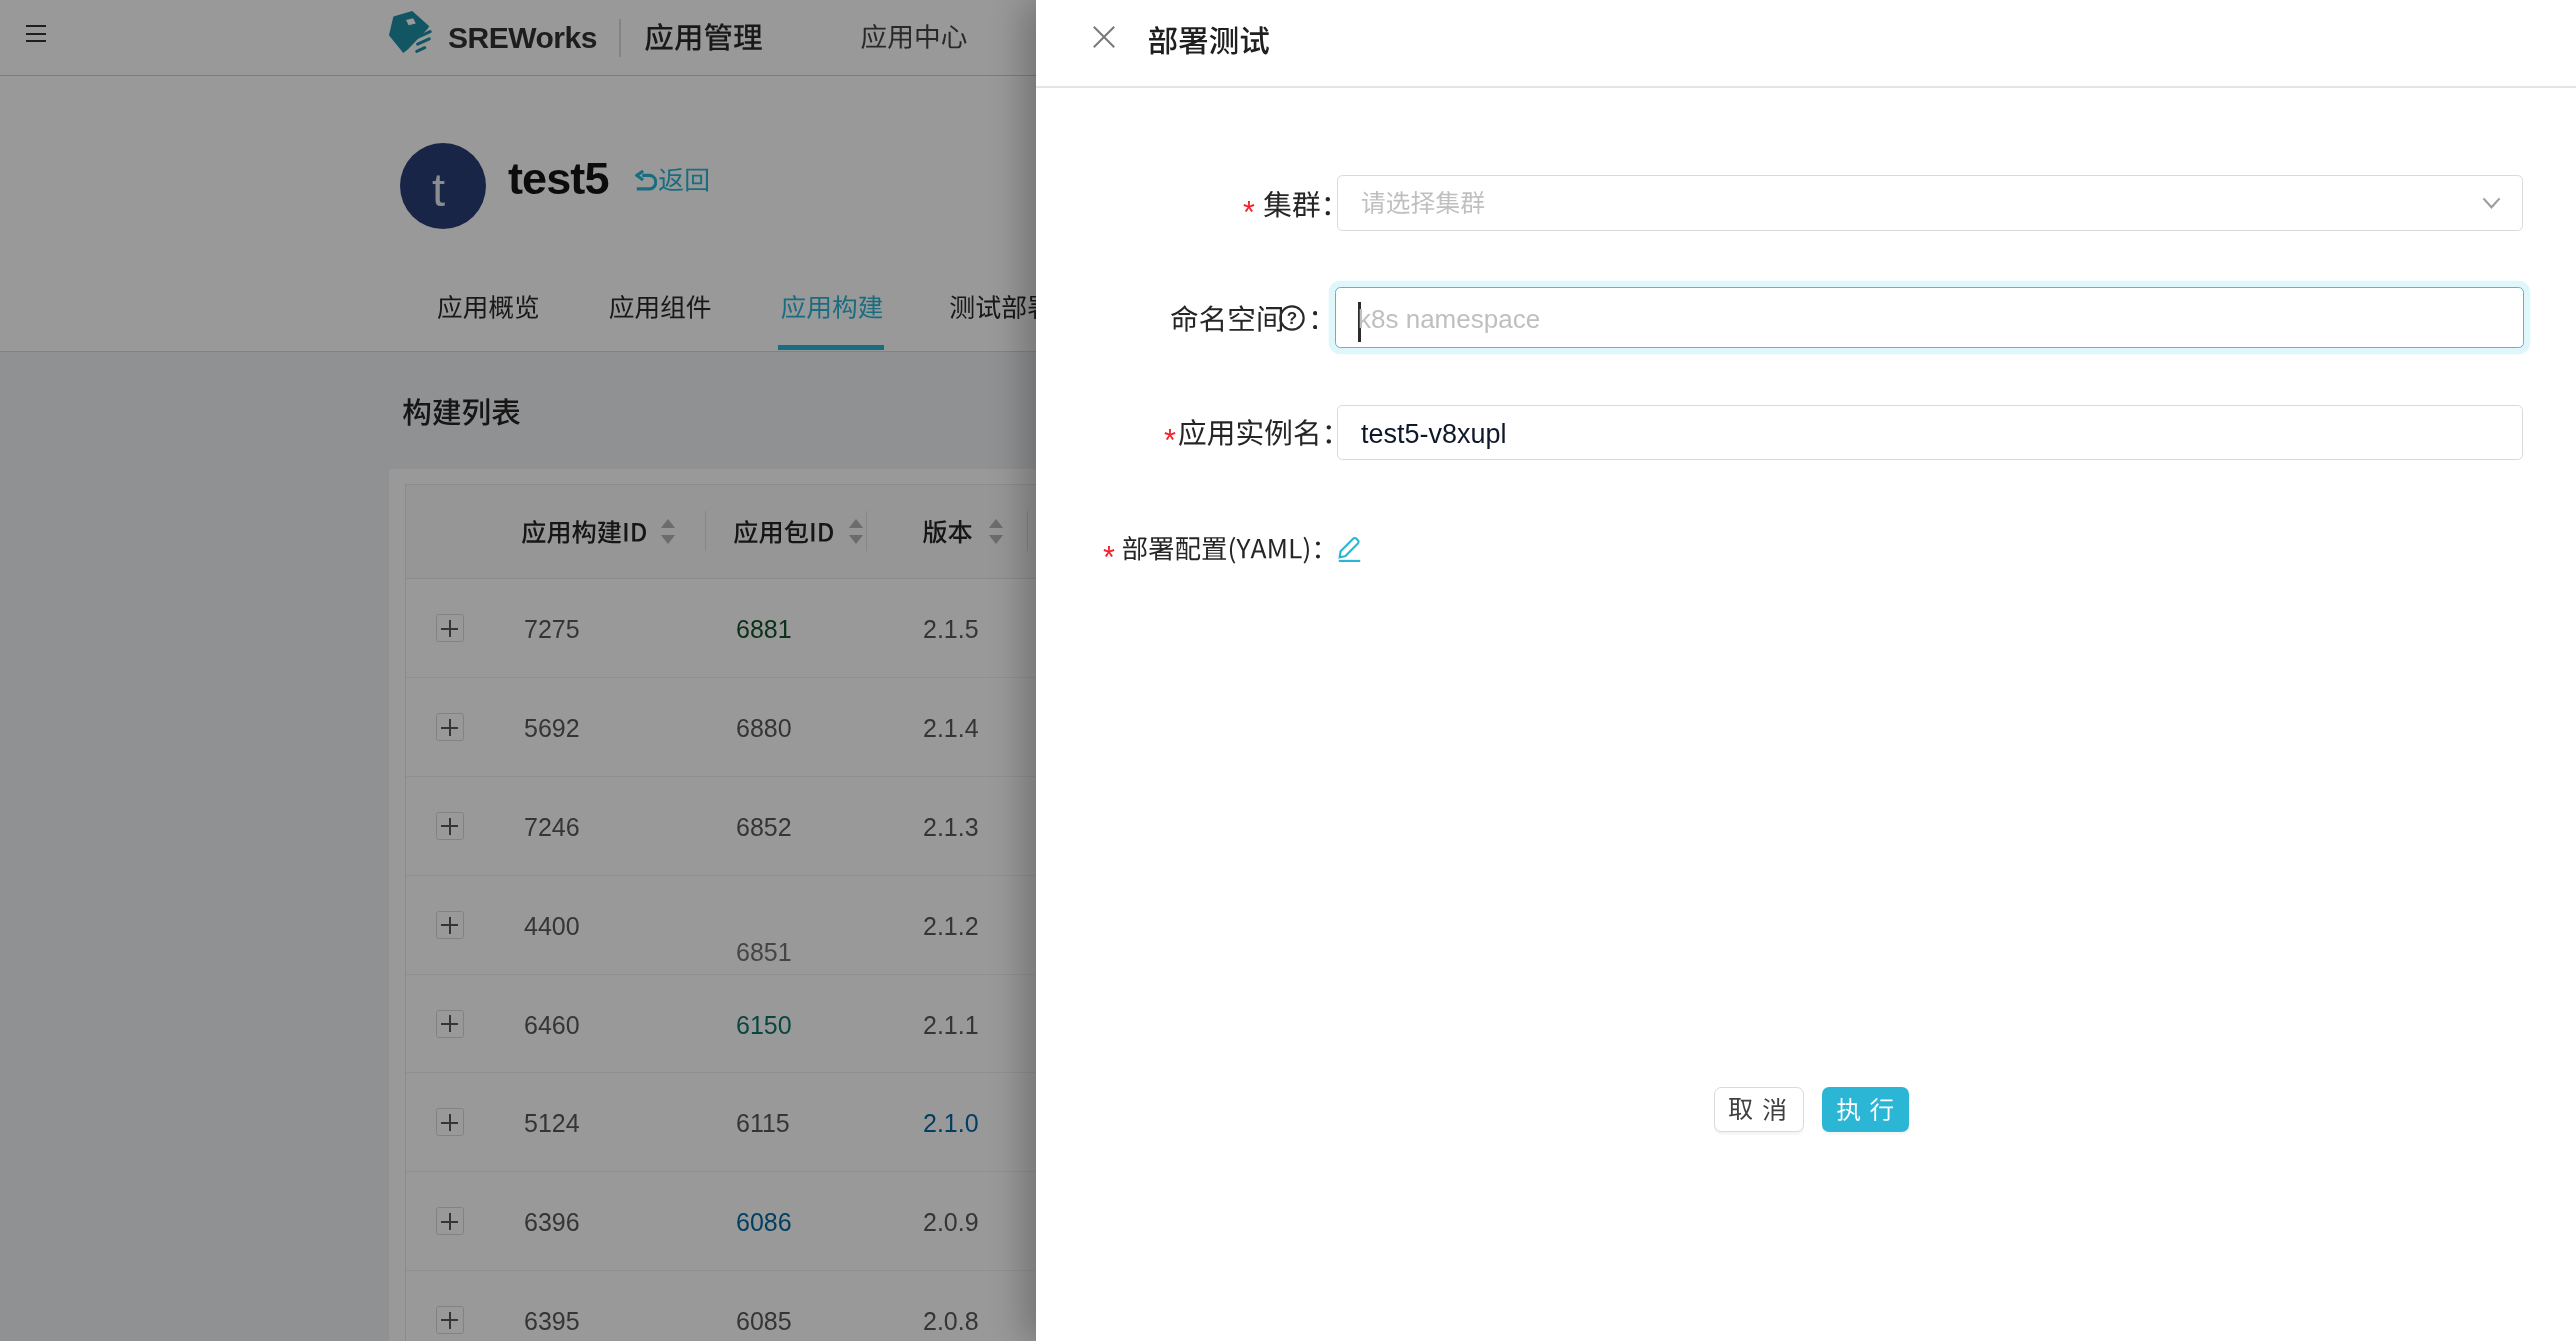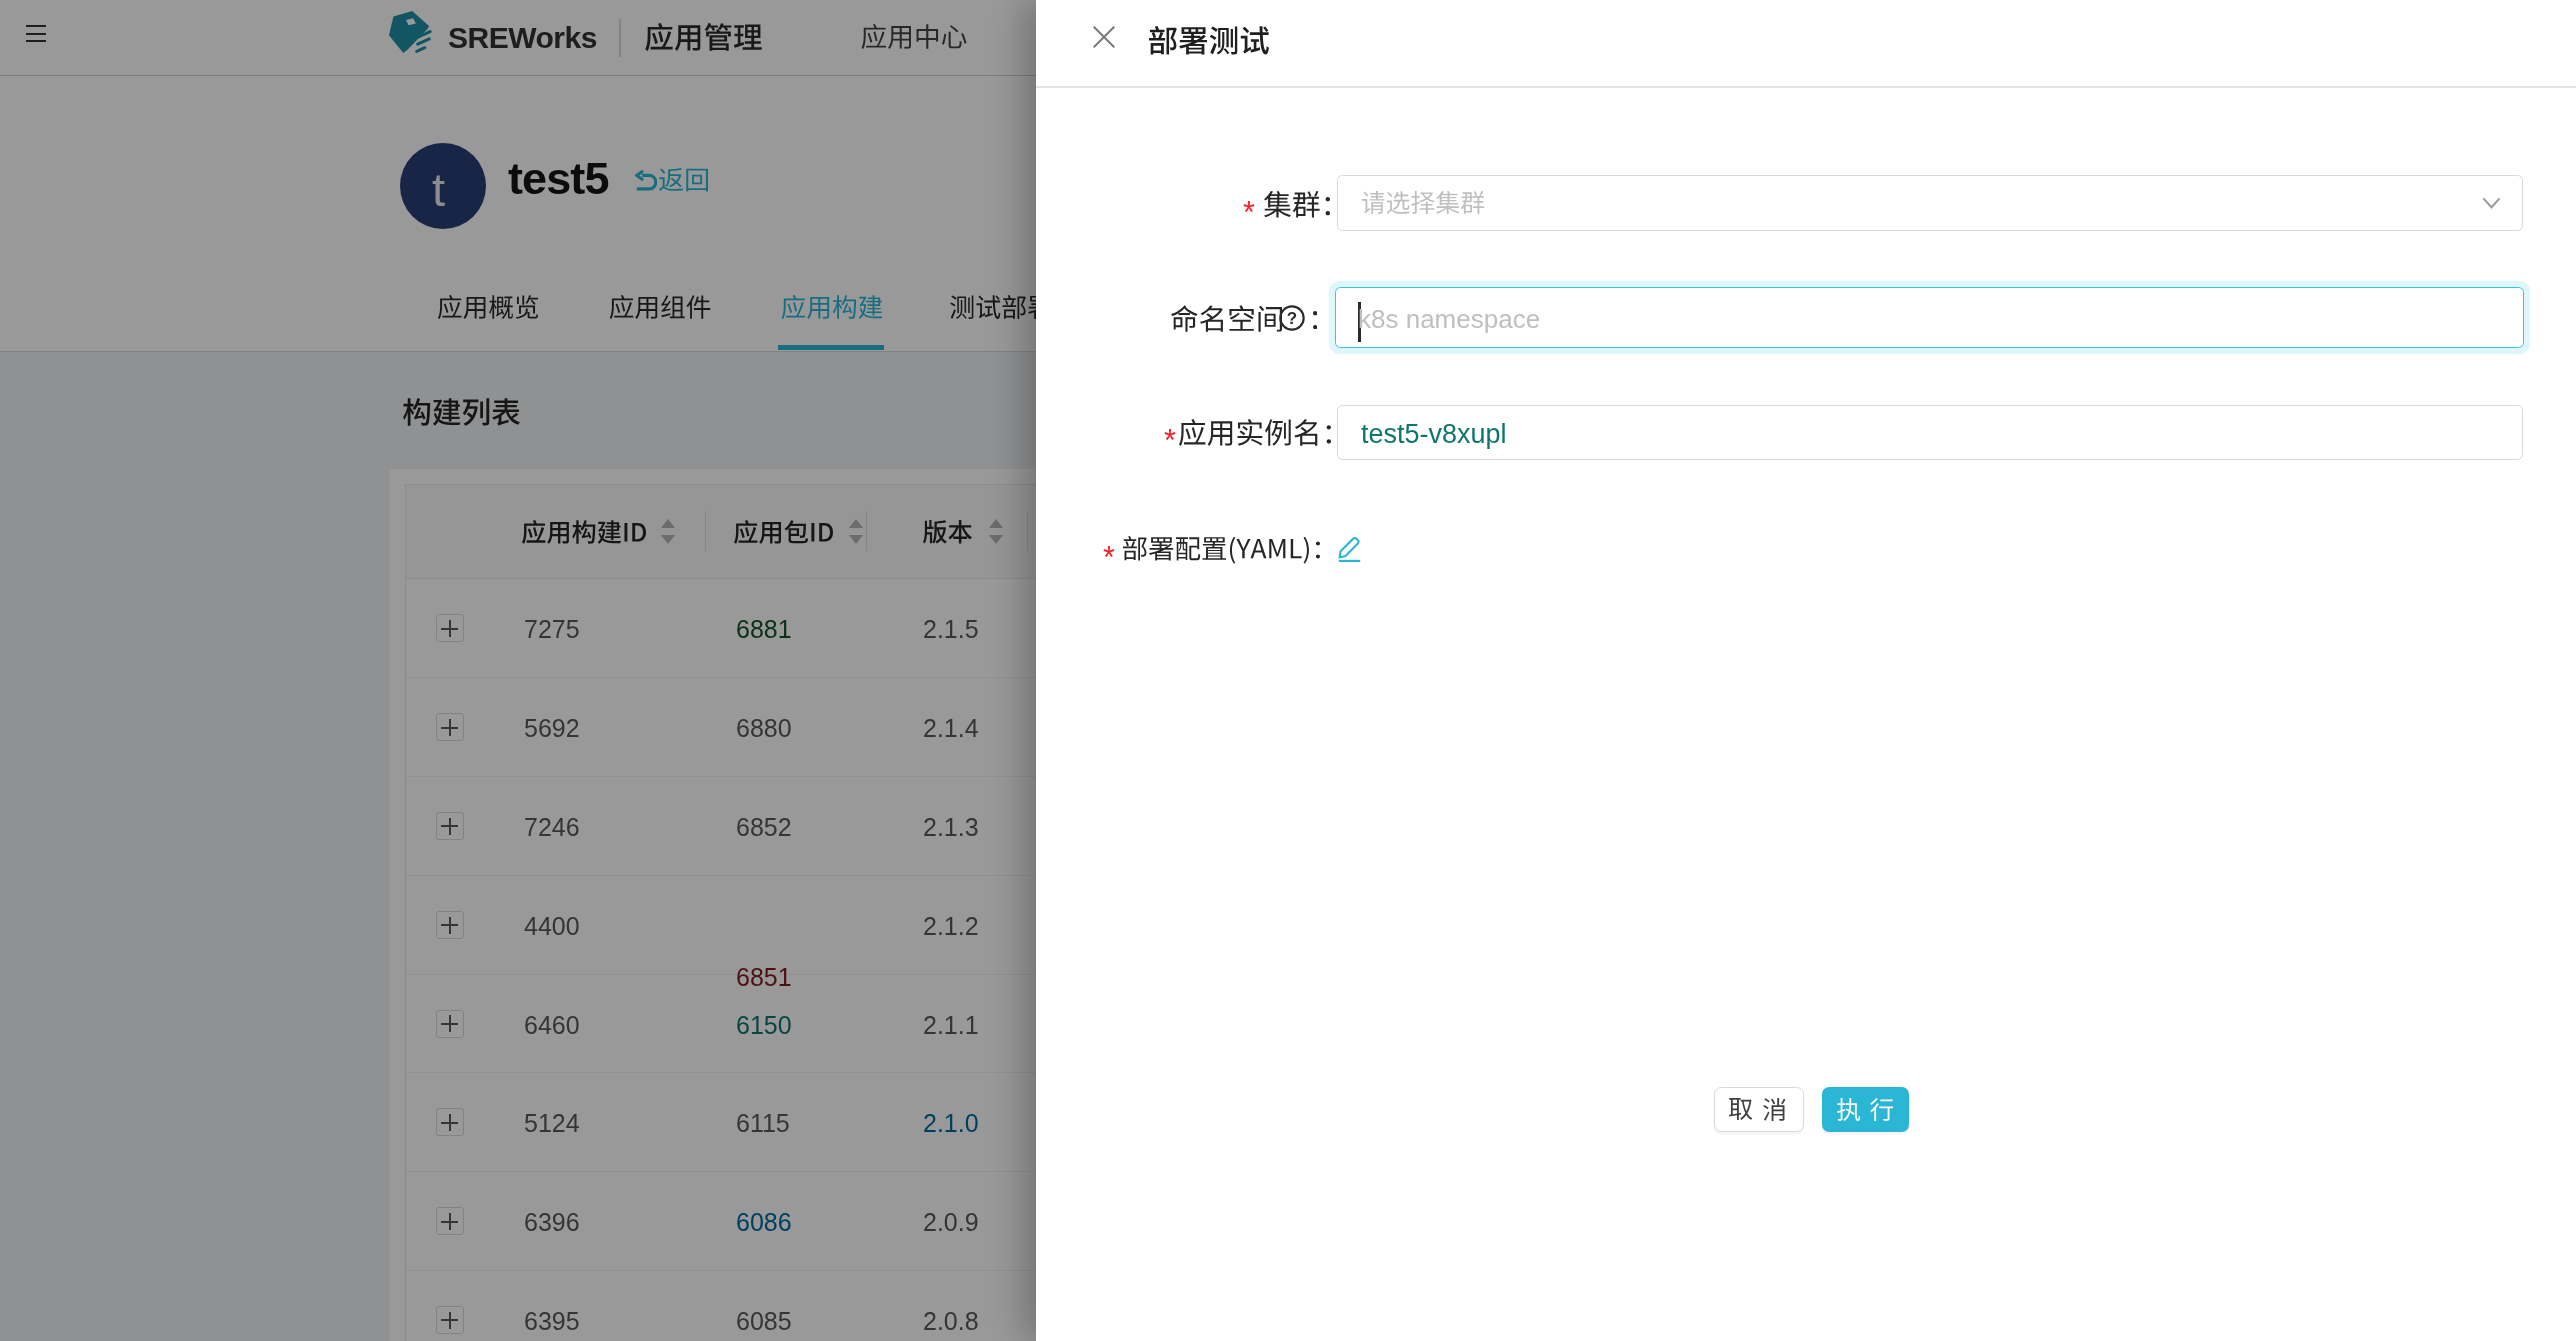--- a/index.html
+++ b/index.html
@@ -98,21 +98,21 @@
 <div class="abs" style="left:441px;top:825px;width:17px;height:1.8px;background:#595959"></div>
 <div class="abs" style="left:449px;top:818px;width:1.8px;height:17px;background:#595959"></div>
 <div style="position:absolute;left:524px;top:815px;font:400 25px 'Liberation Sans',sans-serif;line-height:25px;color:#595959;white-space:nowrap">7246</div>
 <div style="position:absolute;left:736px;top:815px;font:400 25px 'Liberation Sans',sans-serif;line-height:25px;color:#595959;white-space:nowrap">6852</div>
 <div style="position:absolute;left:923px;top:815px;font:400 25px 'Liberation Sans',sans-serif;line-height:25px;color:#595959;white-space:nowrap">2.1.3</div>
 <div class="abs" style="left:406px;top:974px;width:2170px;height:0.9px;background:#f0f0f0"></div>
 <div class="abs" style="left:436px;top:911px;width:28px;height:28px;border:0.9px solid #d9d9d9;border-radius:2.7px;background:#fff"></div>
 <div class="abs" style="left:441px;top:924px;width:17px;height:1.8px;background:#595959"></div>
 <div class="abs" style="left:449px;top:917px;width:1.8px;height:17px;background:#595959"></div>
 <div style="position:absolute;left:524px;top:914px;font:400 25px 'Liberation Sans',sans-serif;line-height:25px;color:#595959;white-space:nowrap">4400</div>
-<div style="position:absolute;left:736px;top:965px;font:400 25px 'Liberation Sans',sans-serif;line-height:25px;color:#7f1d1d;white-space:nowrap">6851</div>
+<div style="position:absolute;left:736px;top:940px;font:400 25px 'Liberation Sans',sans-serif;line-height:25px;color:#737373;white-space:nowrap">6851</div>
 <div style="position:absolute;left:923px;top:914px;font:400 25px 'Liberation Sans',sans-serif;line-height:25px;color:#595959;white-space:nowrap">2.1.2</div>
 <div class="abs" style="left:406px;top:1072px;width:2170px;height:0.9px;background:#f0f0f0"></div>
 <div class="abs" style="left:436px;top:1010px;width:28px;height:28px;border:0.9px solid #d9d9d9;border-radius:2.7px;background:#fff"></div>
 <div class="abs" style="left:441px;top:1023px;width:17px;height:1.8px;background:#595959"></div>
 <div class="abs" style="left:449px;top:1015px;width:1.8px;height:17px;background:#595959"></div>
 <div style="position:absolute;left:524px;top:1013px;font:400 25px 'Liberation Sans',sans-serif;line-height:25px;color:#595959;white-space:nowrap">6460</div>
 <div style="position:absolute;left:736px;top:1013px;font:400 25px 'Liberation Sans',sans-serif;line-height:25px;color:#0f766e;white-space:nowrap">6150</div>
 <div style="position:absolute;left:923px;top:1013px;font:400 25px 'Liberation Sans',sans-serif;line-height:25px;color:#595959;white-space:nowrap">2.1.1</div>
 <div class="abs" style="left:406px;top:1171px;width:2170px;height:0.9px;background:#f0f0f0"></div>
 <div class="abs" style="left:436px;top:1108px;width:28px;height:28px;border:0.9px solid #d9d9d9;border-radius:2.7px;background:#fff"></div>
@@ -167,21 +167,21 @@
         <path d="M250 394C290 394 326 365 326 320C326 274 290 244 250 244C210 244 174 274 174 320C174 365 210 394 250 394ZM250 884C290 884 326 854 326 809C326 763 290 734 250 734C210 734 174 763 174 809C174 854 210 884 250 884Z" fill="#262626"></path>
       </svg>
 <div class="abs" style="left:299px;top:287px;width:1189px;height:61px;border:1.8px solid #30c6e4;border-radius:5.4px;background:#fff;box-shadow:0 0 0 6.3px rgba(56,203,232,0.16)"></div>
 <div class="abs" style="left:322px;top:302px;width:2.7px;height:40px;background:#2b2b2b"></div>
 <div style="position:absolute;left:322px;top:306px;font:400 26px 'Liberation Sans',sans-serif;line-height:26px;color:#bfbfbf;white-space:nowrap">k8s namespace</div>
 <div style="position:absolute;left:128px;top:425px;font:400 30.5px 'Liberation Sans',sans-serif;line-height:30.5px;color:#f5222d;white-space:nowrap">*</div>
 <svg style="position:absolute;left:143px;top:419px;" width="152" height="27" viewBox="36 32 5290 935">
         <path d="M264 390C305 498 353 641 372 734L443 705C421 612 373 473 329 363ZM481 334C513 443 550 585 564 678L636 656C621 563 584 424 549 315ZM468 52C487 87 507 133 521 169H121V442C121 584 114 783 36 925C54 932 88 954 102 967C184 818 197 594 197 442V240H942V169H606C593 133 565 76 541 32ZM209 841V913H955V841H684C776 686 850 504 898 338L819 309C781 482 704 686 607 841Z M1153 110V473C1153 614 1143 791 1032 916C1049 925 1079 950 1090 965C1167 880 1201 765 1216 653H1467V951H1543V653H1813V858C1813 876 1806 882 1786 883C1767 884 1699 885 1629 882C1639 902 1651 935 1655 954C1749 955 1807 954 1841 942C1875 930 1887 907 1887 858V110ZM1227 182H1467V343H1227ZM1813 182V343H1543V182ZM1227 414H1467V582H1223C1226 544 1227 507 1227 473ZM1813 414V582H1543V414Z M2538 773C2671 823 2804 892 2885 954L2931 895C2848 836 2708 767 2574 718ZM2240 323C2294 355 2358 405 2387 440L2435 386C2404 350 2339 305 2285 275ZM2140 479C2197 510 2264 560 2296 596L2342 539C2309 504 2241 458 2185 429ZM2090 154V357H2165V224H2834V357H2912V154H2569C2554 119 2528 70 2503 33L2429 56C2447 86 2466 122 2480 154ZM2071 624V689H2432C2376 786 2273 851 2081 891C2097 908 2116 937 2124 957C2349 905 2461 818 2518 689H2935V624H2541C2570 527 2577 411 2581 274H2503C2499 416 2493 531 2461 624Z M3690 156V715H3756V156ZM3853 45V858C3853 874 3847 879 3831 880C3814 880 3761 881 3701 878C3712 900 3723 932 3727 952C3803 953 3854 951 3883 938C3912 927 3924 905 3924 858V45ZM3358 590C3393 617 3435 652 3465 681C3418 782 3357 858 3285 903C3301 917 3323 943 3333 961C3487 854 3591 645 3625 326L3581 315L3568 317H3440C3454 268 3466 218 3476 166H3645V95H3297V166H3403C3373 326 3323 475 3250 574C3267 585 3296 609 3308 620C3352 558 3389 477 3419 386H3548C3537 469 3518 545 3494 612C3465 587 3429 560 3399 539ZM3212 41C3173 188 3109 332 3033 427C3045 446 3065 487 3071 504C3096 472 3120 436 3142 397V958H3212V254C3238 191 3261 125 3280 60Z M4263 351C4314 386 4373 434 4417 474C4300 536 4171 581 4047 607C4061 624 4079 656 4086 676C4141 663 4197 647 4252 627V959H4327V907H4773V959H4849V540H4451C4617 451 4762 327 4844 167L4794 136L4781 140H4427C4451 112 4473 83 4492 54L4406 37C4347 133 4233 244 4069 321C4087 334 4111 361 4122 379C4217 330 4296 271 4361 209H4733C4674 297 4587 372 4487 435C4440 394 4374 344 4321 308ZM4773 838H4327V609H4773Z M5250 394C5290 394 5326 365 5326 320C5326 274 5290 244 5250 244C5210 244 5174 274 5174 320C5174 365 5210 394 5250 394ZM5250 884C5290 884 5326 854 5326 809C5326 763 5290 734 5250 734C5210 734 5174 763 5174 809C5174 854 5210 884 5250 884Z" fill="#262626"></path>
       </svg>
 <div class="abs" style="left:301px;top:405px;width:1186px;height:55px;border:0.9px solid #d9d9d9;border-radius:5.4px;background:#fff"></div>
-<div style="position:absolute;left:325px;top:421px;font:400 27px 'Liberation Sans',sans-serif;line-height:27px;color:#0f766e;white-space:nowrap">test5-v8xupl</div>
+<div style="position:absolute;left:325px;top:421px;font:400 27px 'Liberation Sans',sans-serif;line-height:27px;color:#0f172a;white-space:nowrap">test5-v8xupl</div>
 <div style="position:absolute;left:67px;top:542px;font:400 30.5px 'Liberation Sans',sans-serif;line-height:30.5px;color:#f5222d;white-space:nowrap">*</div>
 <svg style="position:absolute;left:87px;top:536px;" width="197" height="27.6" viewBox="51 36 7445 1040">
         <path d="M141 252C168 306 195 378 204 425L272 405C263 359 236 289 206 235ZM627 93V958H694V162H855C828 241 789 347 751 432C841 522 866 596 866 658C867 693 860 725 840 737C829 744 814 747 799 748C779 748 751 748 722 745C734 766 741 797 742 816C771 818 803 818 828 815C852 812 874 806 890 795C923 772 936 724 936 665C936 596 914 517 824 423C867 330 913 216 948 123L897 90L885 93ZM247 54C262 86 278 125 289 158H80V226H552V158H366C355 124 334 74 314 36ZM433 232C417 289 387 372 360 428H51V497H575V428H433C458 376 485 308 508 249ZM109 589V953H180V906H454V946H529V589ZM180 838V657H454V838Z M1650 135H1819V231H1650ZM1415 135H1581V231H1415ZM1185 135H1346V231H1185ZM1835 321C1804 351 1770 380 1732 408V356H1506V287H1894V79H1114V287H1433V356H1157V416H1433V492H1056V555H1466C1330 613 1181 659 1034 690C1047 705 1065 739 1072 755C1137 739 1202 720 1267 699V959H1336V926H1781V956H1854V622H1475C1524 601 1571 579 1617 555H1946V492H1725C1788 452 1845 407 1895 359ZM1596 492H1506V416H1720C1682 443 1640 468 1596 492ZM1336 797H1781V870H1336ZM1336 744V678H1781V744Z M2554 85V157H2858V400H2557V834C2557 926 2585 950 2678 950C2697 950 2825 950 2846 950C2937 950 2959 904 2968 741C2947 736 2916 722 2898 709C2893 853 2886 879 2841 879C2813 879 2707 879 2686 879C2640 879 2631 872 2631 834V472H2858V540H2930V85ZM2143 722H2420V826H2143ZM2143 666V327H2211V406C2211 460 2201 525 2143 576C2153 582 2169 597 2176 606C2239 548 2253 468 2253 407V327H2309V516C2309 564 2321 573 2361 573C2368 573 2402 573 2410 573H2420V666ZM2057 79V146H2201V262H2082V956H2143V887H2420V942H2482V262H2369V146H2505V79ZM2255 262V146H2314V262ZM2352 327H2420V529L2417 527C2415 529 2413 530 2402 530C2395 530 2370 530 2365 530C2353 530 2352 528 2352 515Z M3651 132H3820V222H3651ZM3417 132H3582V222H3417ZM3189 132H3348V222H3189ZM3190 453V874H3057V930H3945V874H3808V453H3495L3509 394H3922V335H3520L3531 277H3895V78H3117V277H3454L3446 335H3068V394H3436L3424 453ZM3262 874V812H3734V874ZM3262 605H3734V663H3262ZM3262 560V504H3734V560ZM3262 708H3734V767H3262Z M4239 1076 4295 1051C4209 909 4168 739 4168 569C4168 400 4209 231 4295 88L4239 62C4147 212 4092 373 4092 569C4092 766 4147 927 4239 1076Z M4557 880H4649V596L4870 147H4774L4680 354C4657 408 4632 460 4606 515H4602C4576 460 4554 408 4530 354L4435 147H4337L4557 596Z M4873 880H4966L5037 656H5305L5375 880H5473L5224 147H5121ZM5060 583 5096 470C5122 387 5146 308 5169 222H5173C5197 307 5220 387 5247 470L5282 583Z M5578 880H5661V474C5661 411 5655 322 5649 258H5653L5712 425L5851 806H5913L6051 425L6110 258H6114C6109 322 6102 411 6102 474V880H6188V147H6077L5937 539C5920 589 5905 641 5886 692H5882C5864 641 5848 589 5829 539L5689 147H5578Z M6390 880H6803V801H6482V147H6390Z M6931 1076C7023 927 7078 766 7078 569C7078 373 7023 212 6931 62L6874 88C6960 231 7003 400 7003 569C7003 739 6960 909 6874 1051Z M7420 394C7460 394 7496 365 7496 320C7496 274 7460 244 7420 244C7380 244 7344 274 7344 320C7344 365 7380 394 7420 394ZM7420 884C7460 884 7496 854 7496 809C7496 763 7460 734 7420 734C7380 734 7344 763 7344 809C7344 854 7380 884 7420 884Z" fill="#262626"></path>
       </svg>
 <svg class="abs" style="left:301px;top:535px" width="25" height="27" viewBox="0 0 28 30">
 <path d="M4 18 L18 4 a2.6 2.6 0 0 1 3.7 0 L23.4 5.7 a2.6 2.6 0 0 1 0 3.7 L9.5 23.5 L3 25 Z" fill="none" stroke="#2bb6d5" stroke-width="2.4"></path>
 <path d="M2 29 h24" stroke="#2bb6d5" stroke-width="2.6"></path>
       </svg>
 <div class="abs" style="left:678px;top:1087px;width:90px;height:45px;border:0.9px solid #d9d9d9;border-radius:7.2px;background:#fff;box-shadow:0 2.7px 0 rgba(0,0,0,0.04)"></div>
 <svg style="position:absolute;left:693px;top:1098px;" width="23.4" height="22" viewBox="38 87 929 873">

